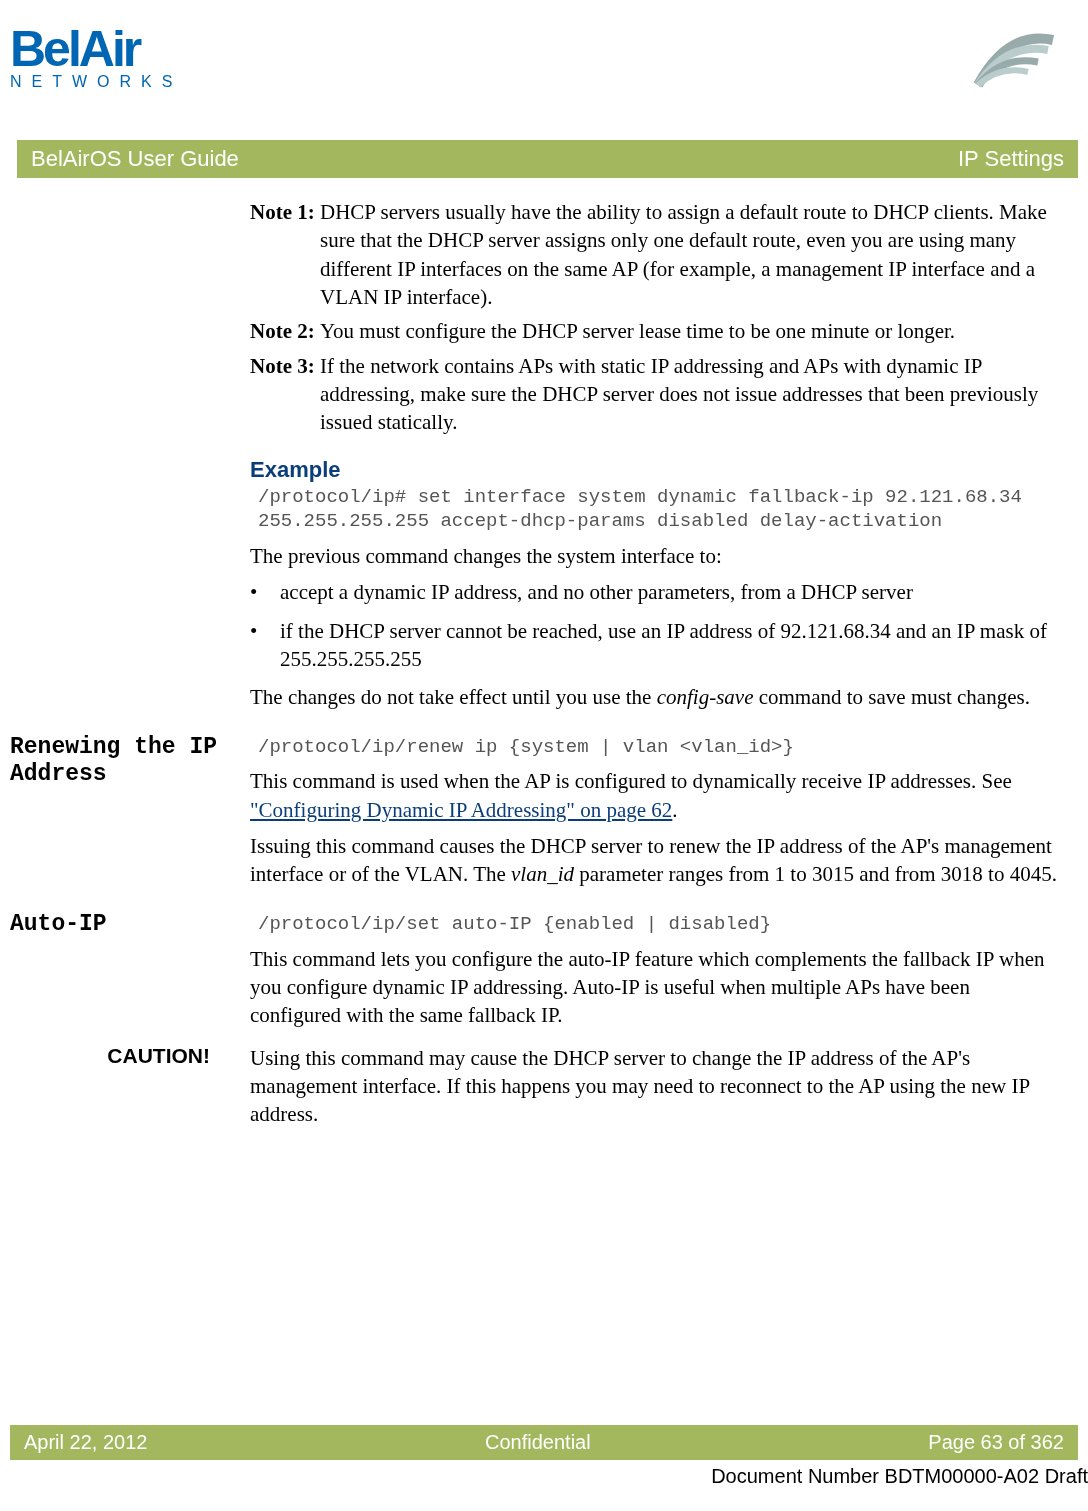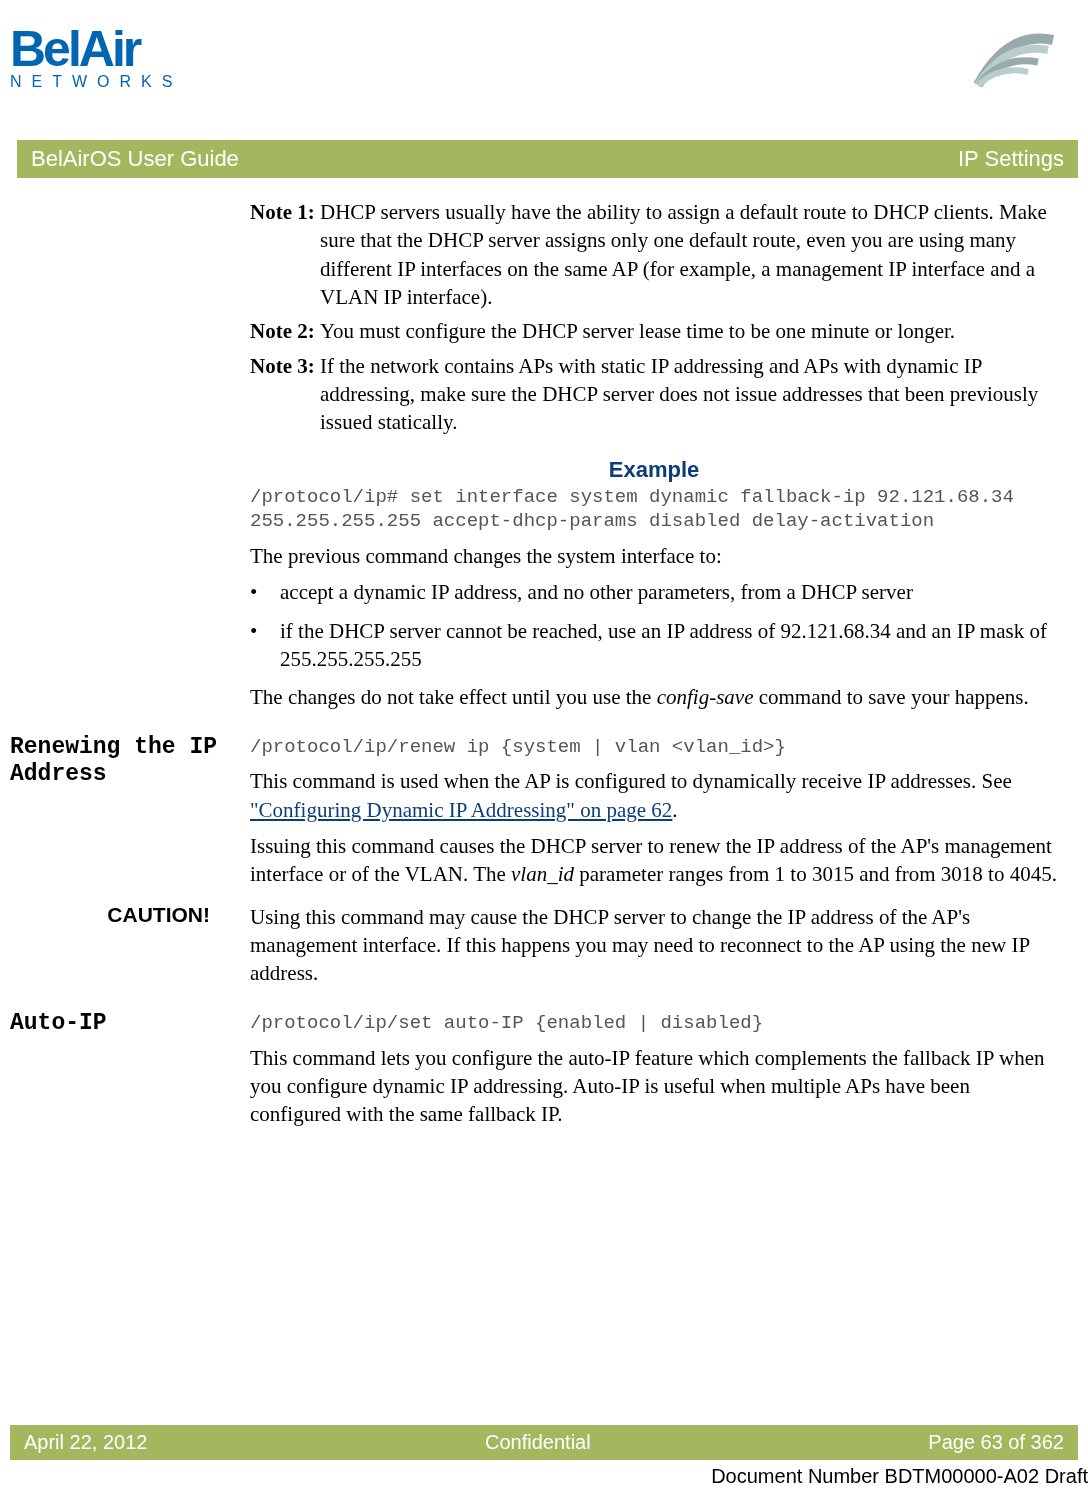--- a/index.html
+++ b/index.html
@@ -68,29 +68,28 @@
   .rcol { flex: 1; font-size: 21px; line-height: 1.35; }
   .note-row { display: flex; margin-bottom: 6px; }
   .note-label { font-weight: bold; white-space: nowrap; }
   .note-body { flex: 1; }
   .example-heading {
     color: #0a3d7a;
     font-family: 'Trebuchet MS', Arial, sans-serif;
     font-weight: bold;
     font-size: 22px;
     margin-top: 18px;
-    text-align: center;
   }
   .code {
     font-family: 'Courier New', Courier, monospace;
     font-size: 19px;
     color: #555;
     white-space: pre-wrap;
     line-height: 1.25;
-    margin: 2px 0 8px 0;
+    margin: 2px 0 8px 8px;
   }
   .bullet-list { margin: 8px 0; }
   .bullet-item { display: flex; margin-bottom: 10px; }
   .bullet-dot { width: 30px; flex-shrink: 0; }
   .bullet-text { flex: 1; }
   .para { margin: 8px 0; }
   .italic { font-style: italic; }
   .link { color: #0a3d7a; text-decoration: underline; }
   .section-heading {
     font-family: Liberation Mono, monospace;
@@ -170,56 +169,56 @@
           <div class="bullet-item">
             <span class="bullet-dot">•</span>
             <span class="bullet-text">accept a dynamic IP address, and no other parameters, from a DHCP server</span>
           </div>
           <div class="bullet-item">
             <span class="bullet-dot">•</span>
             <span class="bullet-text">if the DHCP server cannot be reached, use an IP address of 92.121.68.34 and an IP mask of 255.255.255.255</span>
           </div>
         </div>
         <div class="para">
-          <span>The changes do not take effect until you use the </span><span class="italic">config-save</span><span> command to save your happens.</span>
+          <span>The changes do not take effect until you use the </span><span class="italic">config-save</span><span> command to save must changes.</span>
         </div>
       </div>
     </div>
 
     <div class="row" style="margin-top:14px;">
       <div class="lcol">
         <div class="section-heading">Renewing the IP Address</div>
       </div>
       <div class="rcol">
         <div class="code">/protocol/ip/renew ip {system | vlan &lt;vlan_id&gt;}</div>
         <div class="para">
           <span>This command is used when the AP is configured to dynamically receive IP addresses. See </span><a href="#" class="link">"Configuring Dynamic IP Addressing" on page 62</a><span>.</span>
         </div>
         <div class="para">
           <span>Issuing this command causes the DHCP server to renew the IP address of the AP's management interface or of the VLAN. The </span><span class="italic">vlan_id</span><span> parameter ranges from 1 to 3015 and from 3018 to 4045.</span>
         </div>
       </div>
     </div>
 
+    <div class="row" style="margin-top:14px;">
+      <div class="lcol">
+        <div class="section-heading">Auto-IP</div>
+      </div>
+      <div class="rcol">
+        <div class="code">/protocol/ip/set auto-IP {enabled | disabled}</div>
+        <div class="para">This command lets you configure the auto-IP feature which complements the fallback IP when you configure dynamic IP addressing. Auto-IP is useful when multiple APs have been configured with the same fallback IP.</div>
+      </div>
+    </div>
+
     <div class="row" style="margin-top:6px;">
       <div class="lcol">
         <div class="caution-label">CAUTION!</div>
       </div>
       <div class="rcol">
         <div class="para" style="margin-top:0;">Using this command may cause the DHCP server to change the IP address of the AP's management interface. If this happens you may need to reconnect to the AP using the new IP address.</div>
-      </div>
-    </div>
-
-    <div class="row" style="margin-top:14px;">
-      <div class="lcol">
-        <div class="section-heading">Auto-IP</div>
-      </div>
-      <div class="rcol">
-        <div class="code">/protocol/ip/set auto-IP {enabled | disabled}</div>
-        <div class="para">This command lets you configure the auto-IP feature which complements the fallback IP when you configure dynamic IP addressing. Auto-IP is useful when multiple APs have been configured with the same fallback IP.</div>
       </div>
     </div>
   </div>
 
   <div class="footer-bar">
     <span>April 22, 2012</span>
     <span>Confidential</span>
     <span>Page 63 of 362</span>
   </div>
 </div>

